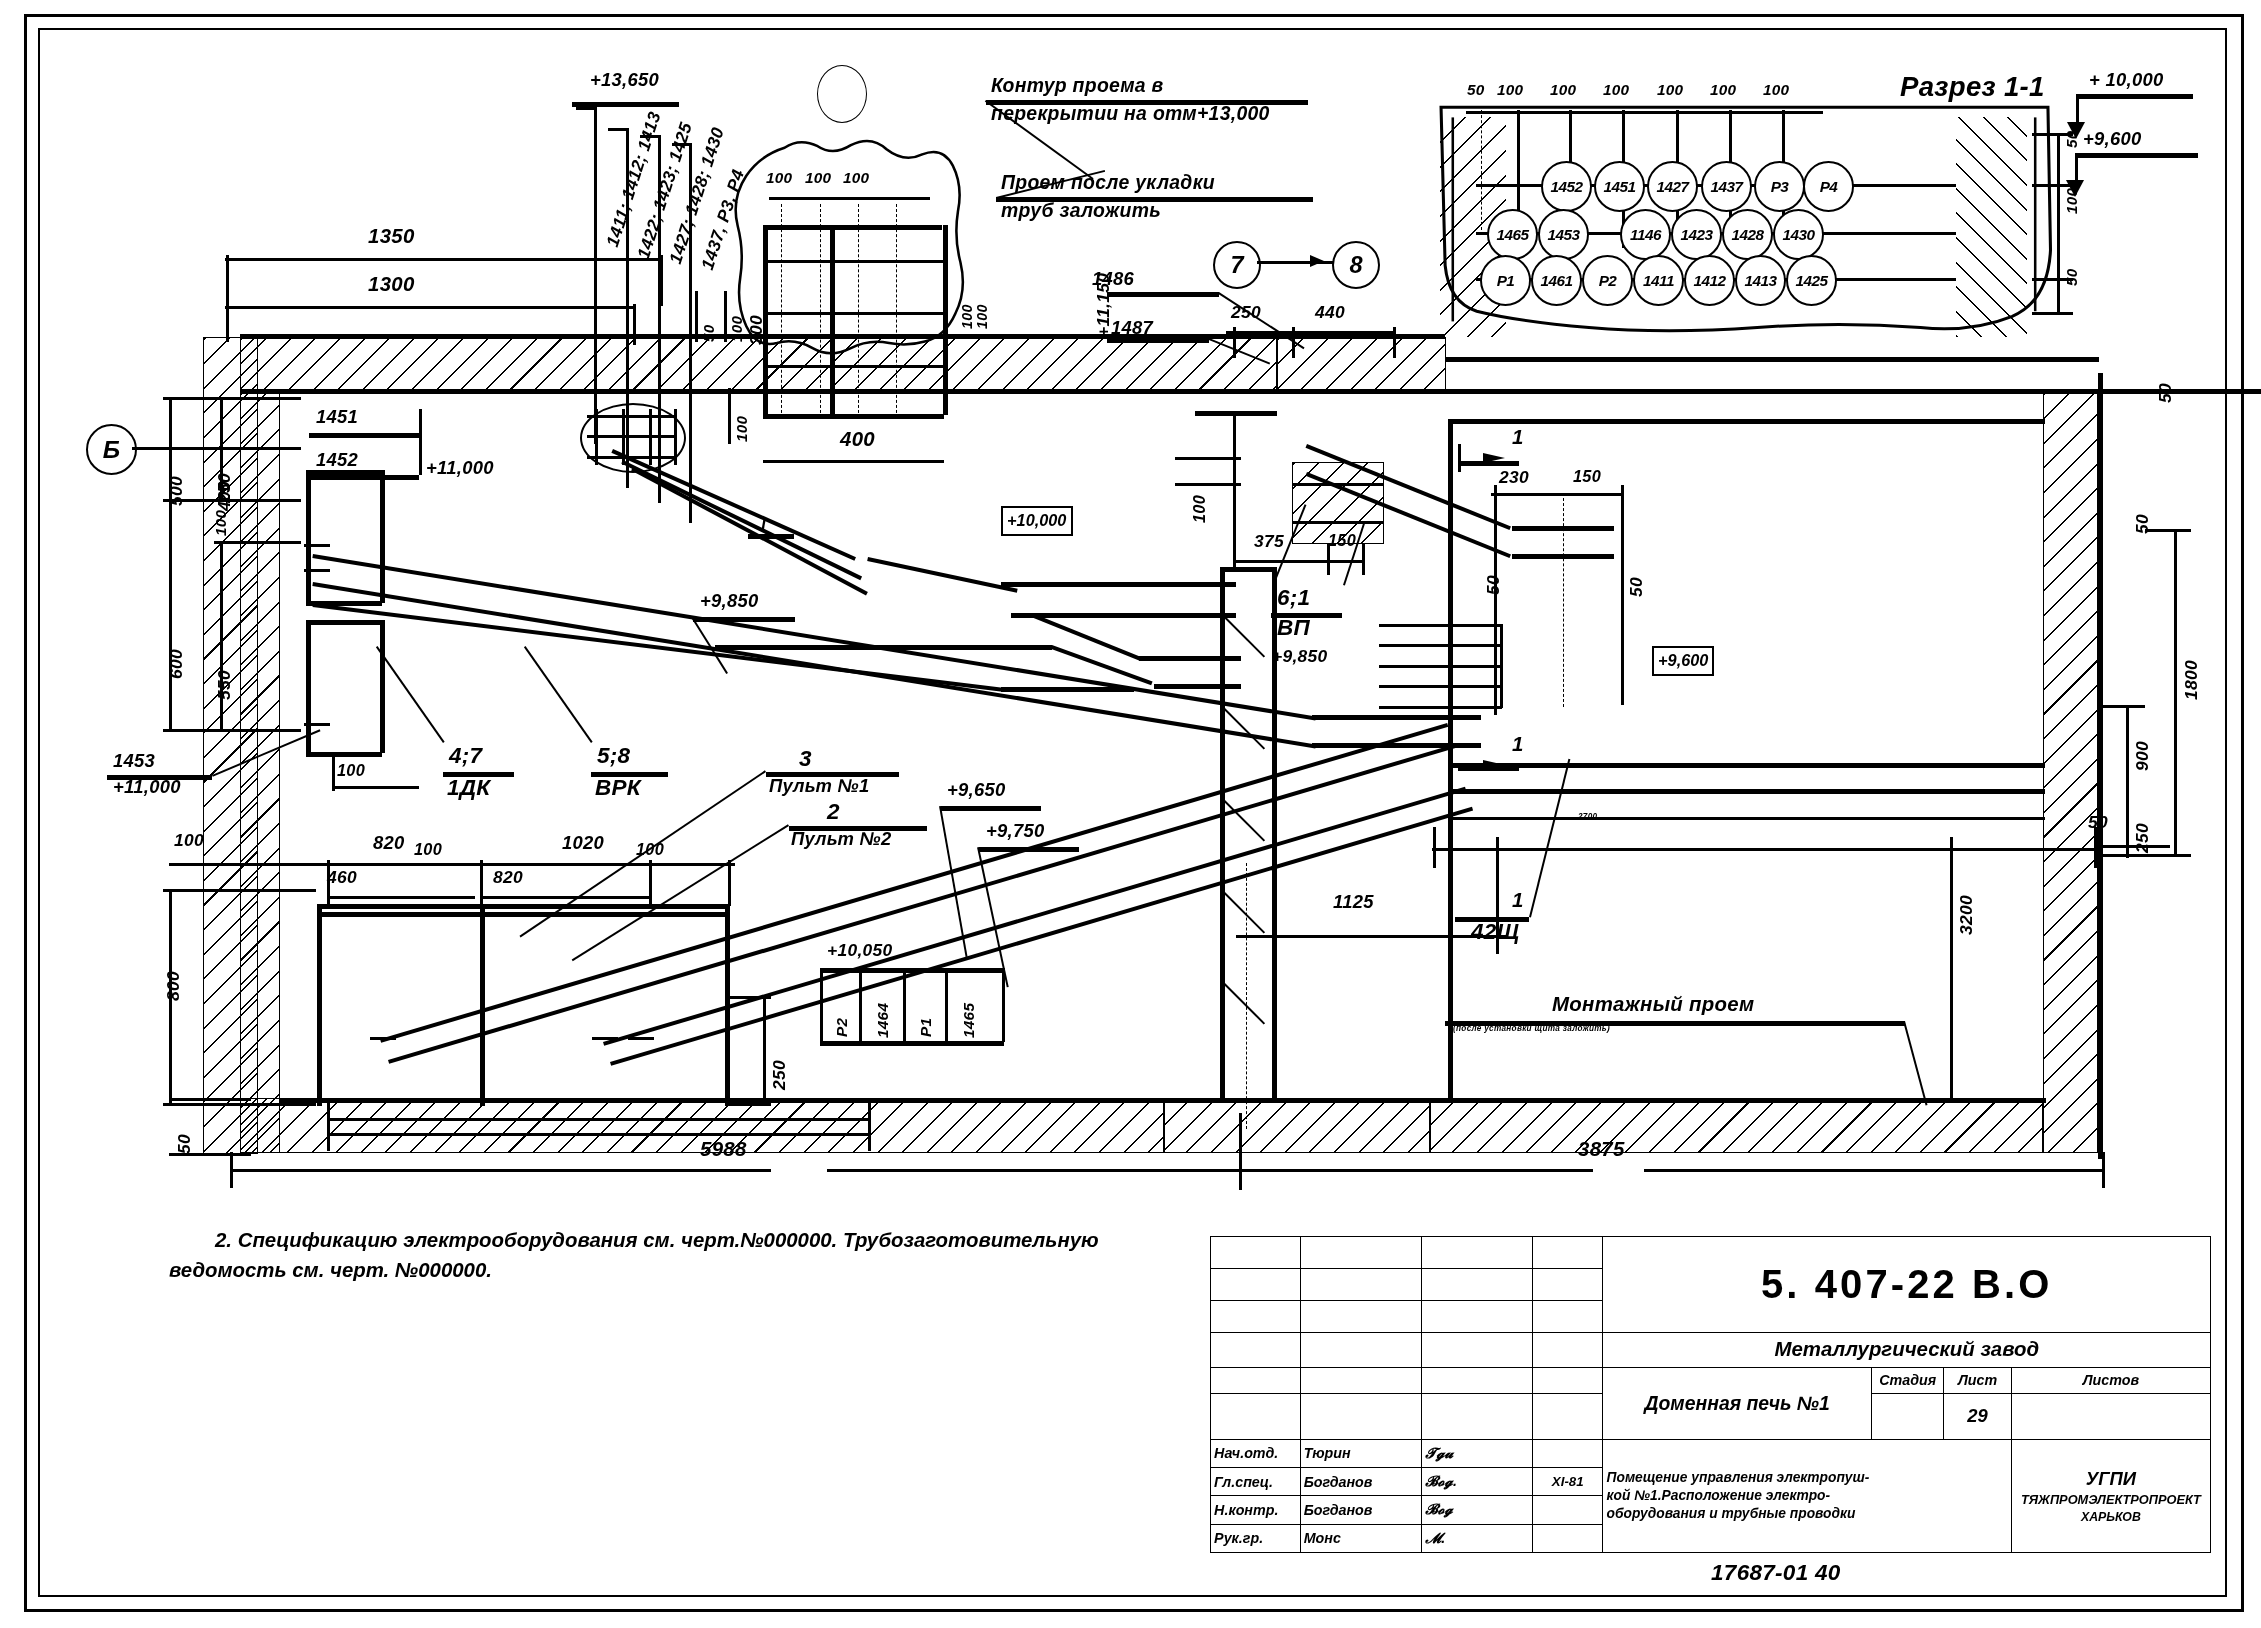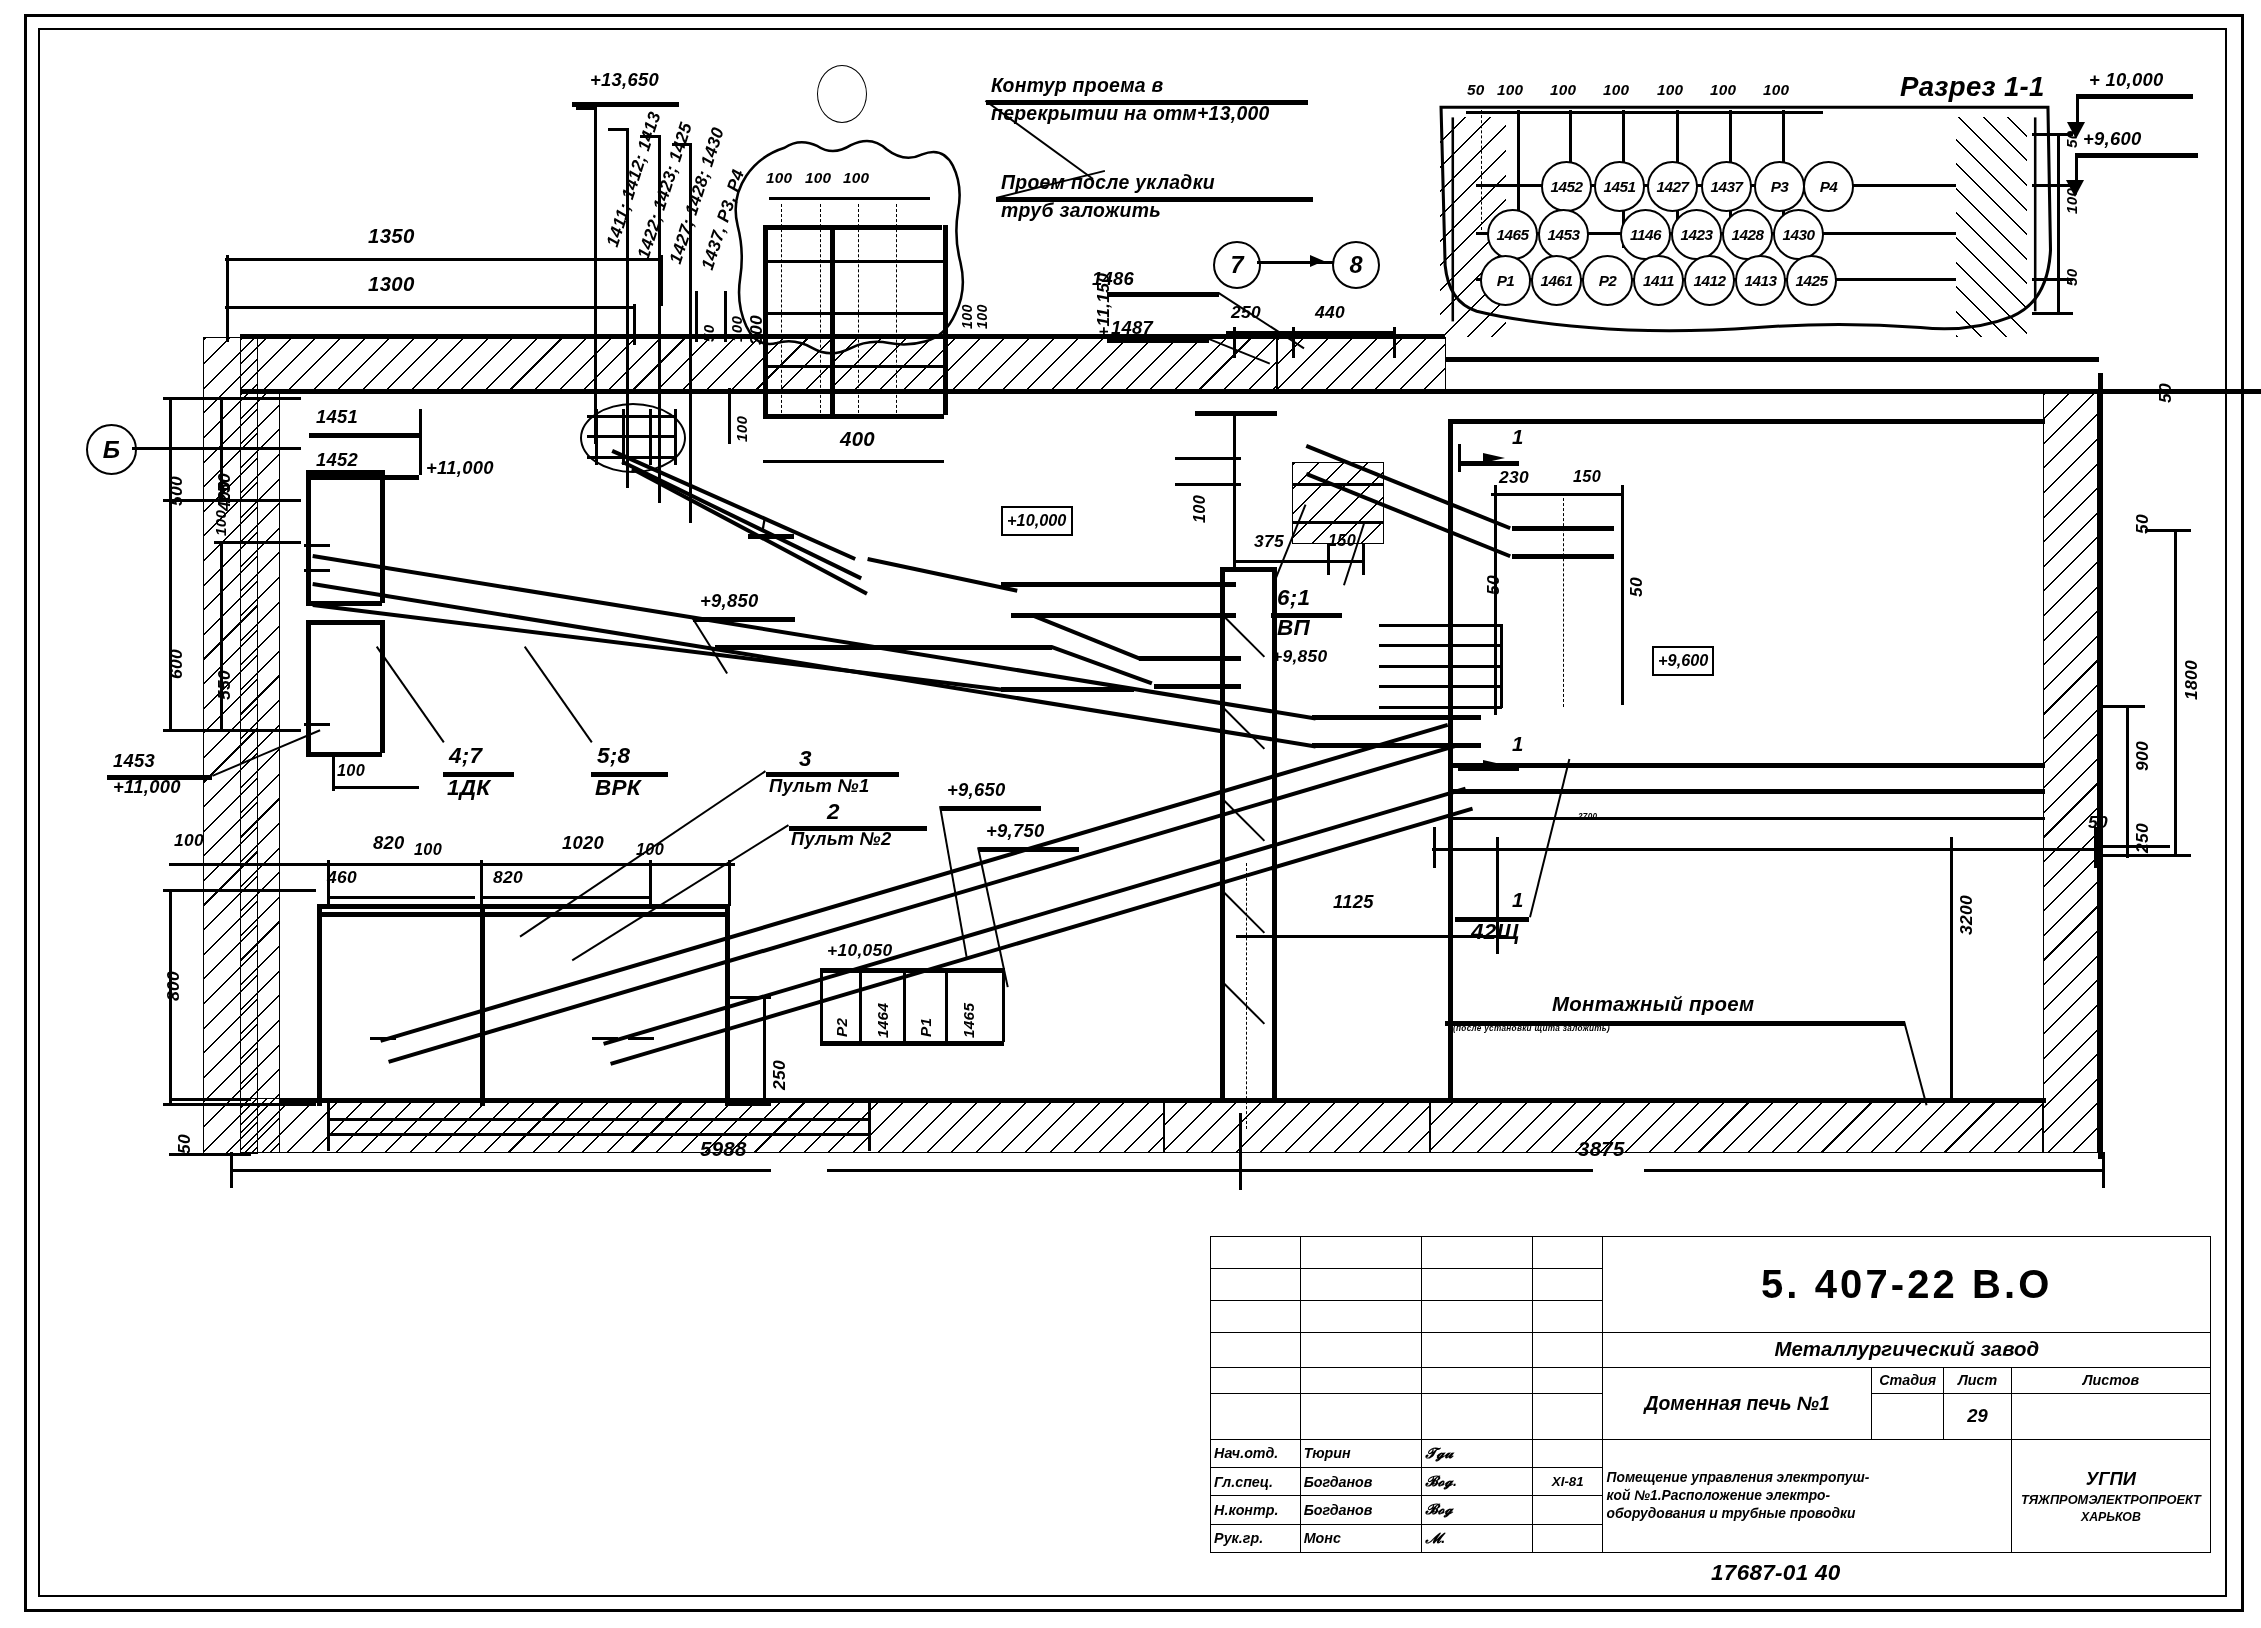--- a/index.html
+++ b/index.html
@@ -597,20 +597,21 @@
 
   <div class="t s30 rot" style="left:833px;top:1037px;">Р2</div>
   <div class="t s30 rot" style="left:874px;top:1038px;">1464</div>
   <div class="t s30 rot" style="left:917px;top:1037px;">Р1</div>
   <div class="t s30 rot" style="left:960px;top:1038px;">1465</div>
 
   <div class="boxel" style="left:1001px;top:506px;height:25.5px;">+10,000</div>
   <div class="boxel" style="left:1652px;top:646px;height:25.5px;">+9,600</div>
 
   <div id="notes">
+    <p>2. Спецификацию электрооборудования см. черт.№000000. Трубозаготовительную ведомость см. черт. №000000.</p>
   </div>
 
   <div id="tb">
     <table>
       <tbody>
           <tr style="height:30px;">
         <td style="width:77px;"></td>
         <td style="width:107px;"></td>
         <td style="width:97px;"></td>
         <td style="width:59px;"></td>

